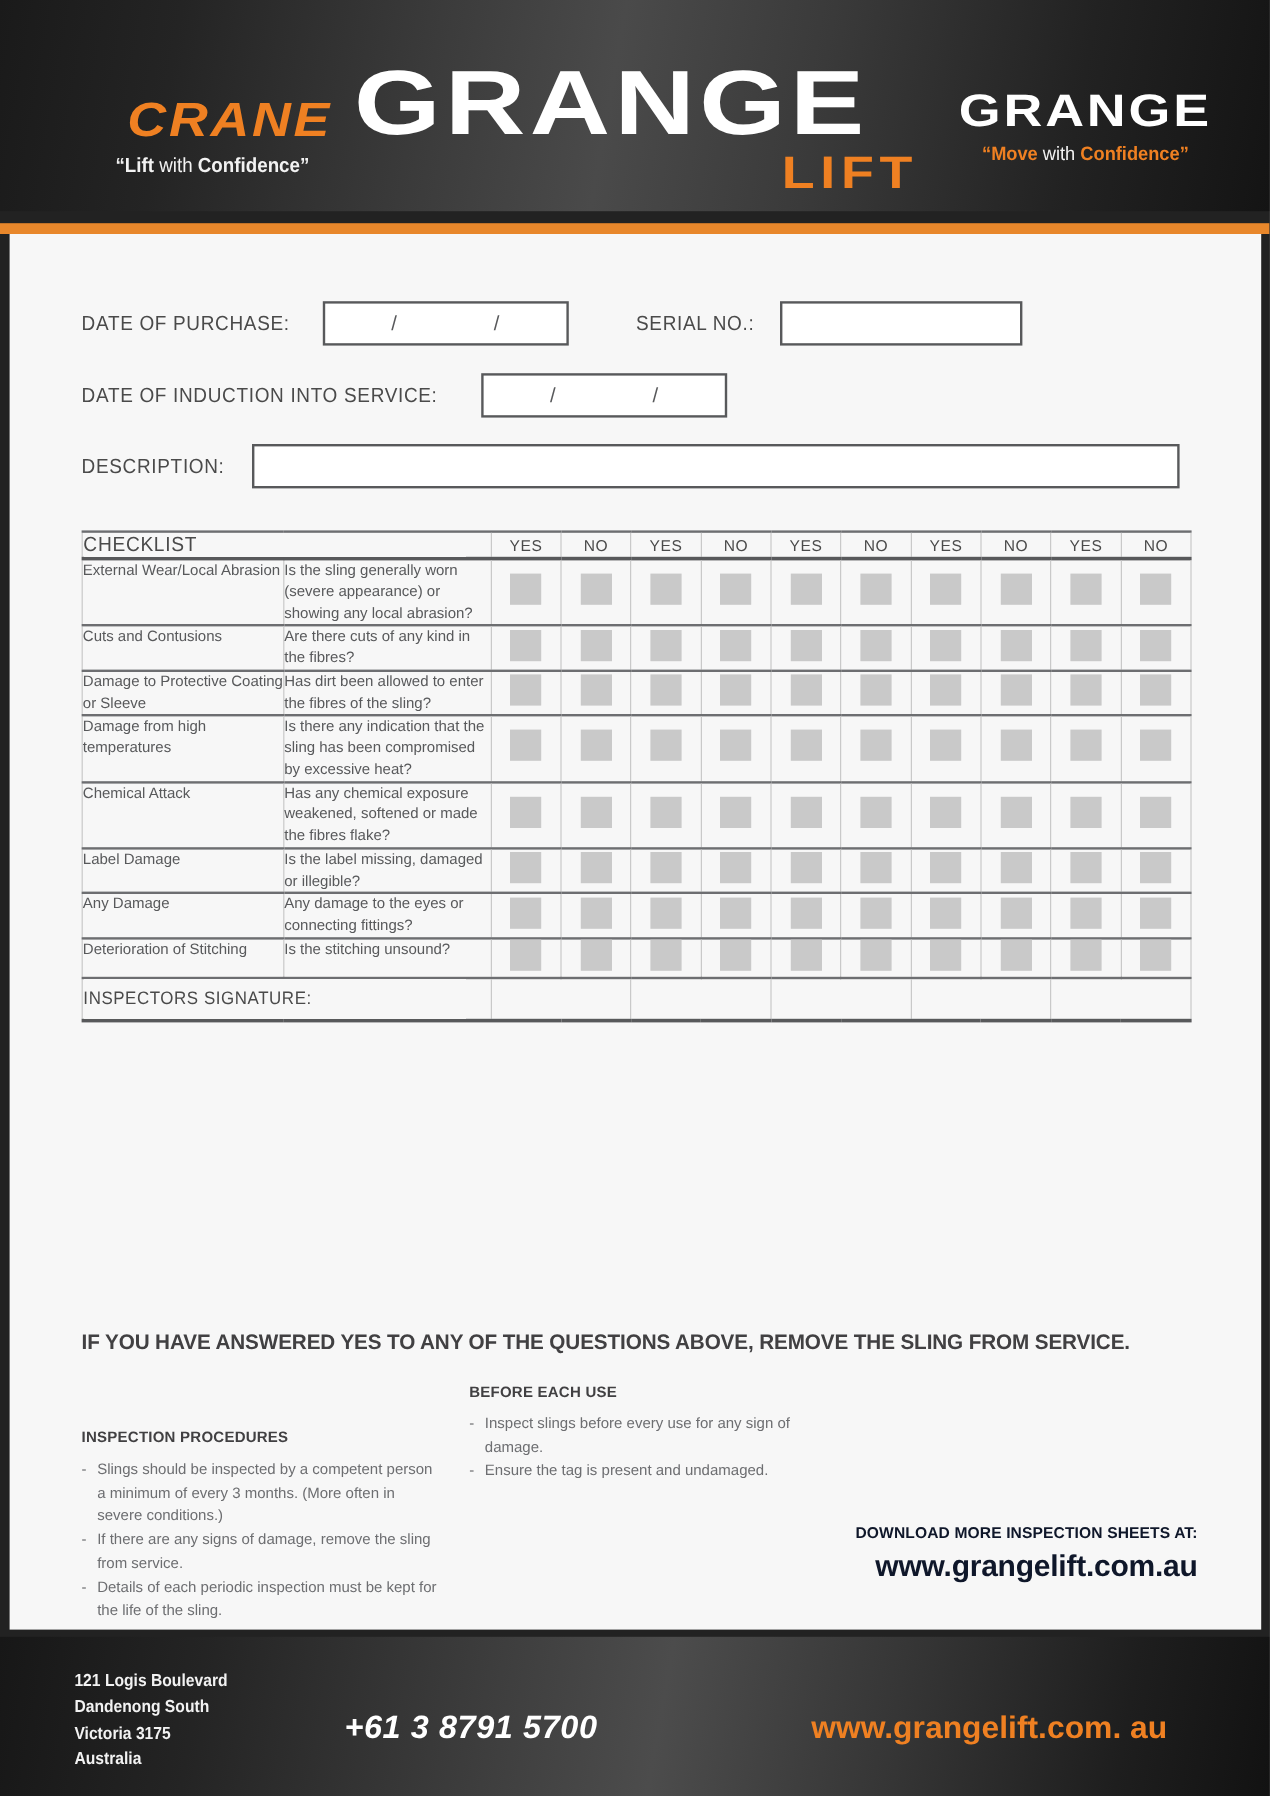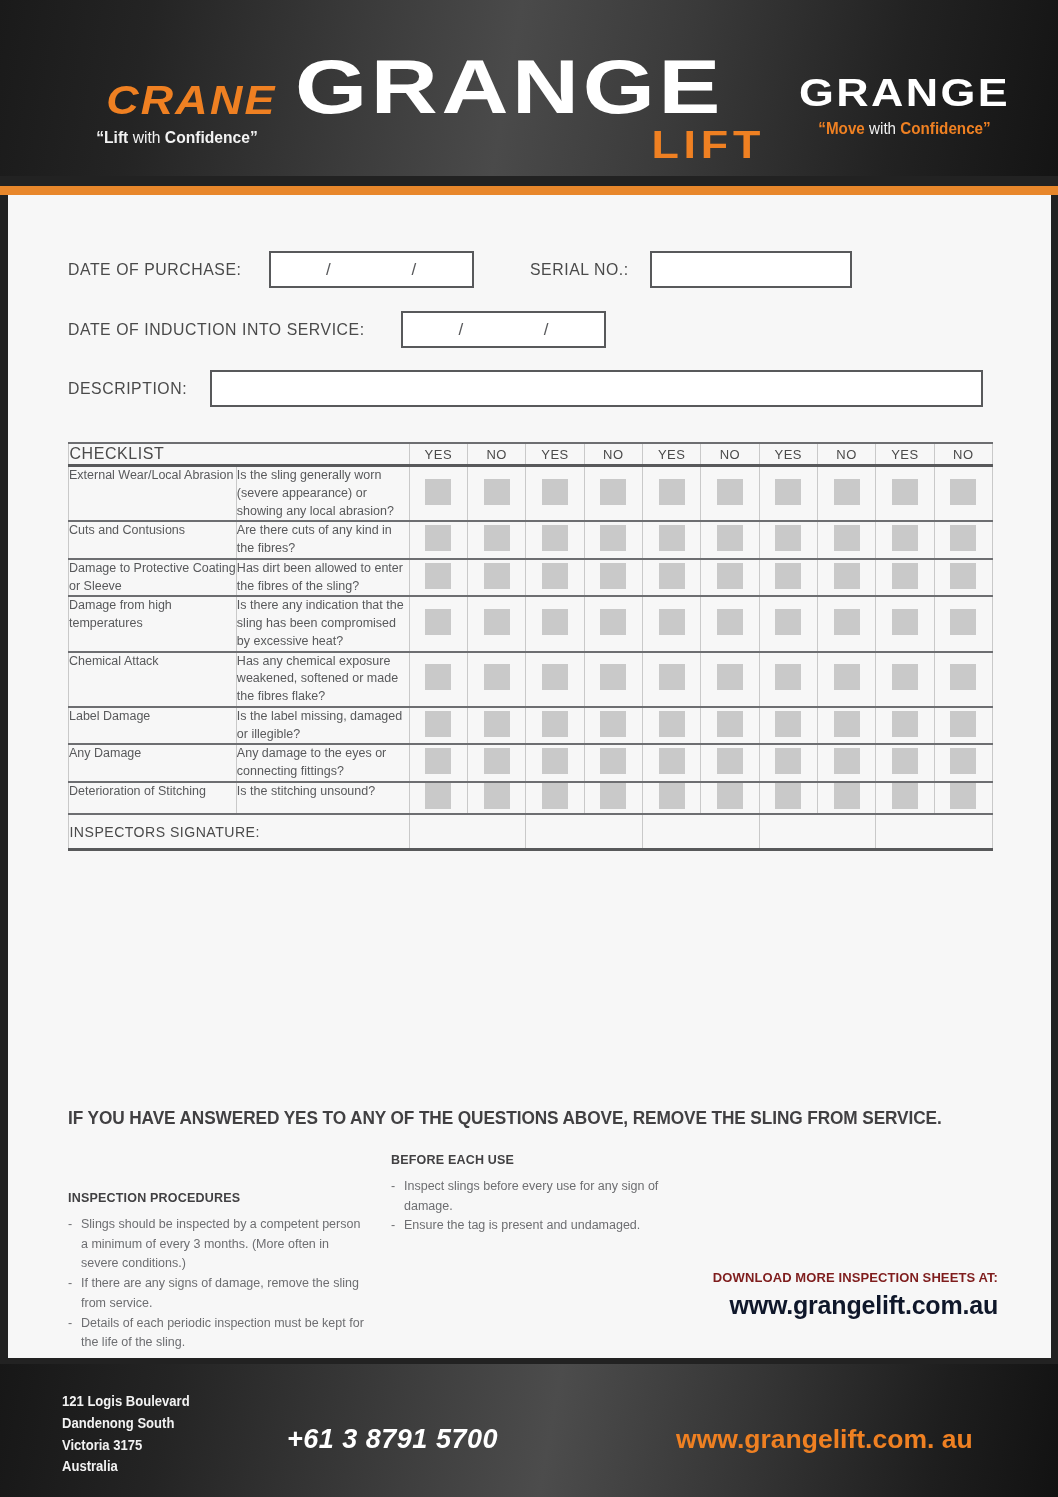--- a/index.html
+++ b/index.html
@@ -126,21 +126,21 @@
     margin-bottom: 6px;
   }
   .proc-col { position: absolute; font-size: 12.5px; color: #6d6e71; line-height: 1.58; }
   .pc1 { left: 60px; top: 956px; width: 300px; margin-top: 38px; }
   .pc2 { left: 383px; top: 956px; width: 300px; }
   .proc-li { display: flex; }
   .proc-li .dash { width: 13px; flex: none; }
   .proc-li .txt { flex: 1; }
 
   .dl-wrap { position: absolute; left: 600px; top: 1075px; width: 390px; text-align: right; }
-  .dl-head { font-size: 13px; font-weight: bold; color: #7f1d1d; letter-spacing: .1px; }
+  .dl-head { font-size: 13px; font-weight: bold; color: #0f172a; letter-spacing: .1px; }
   .dl-url { font-size: 25px; font-weight: bold; color: #0f172a; margin-top: 6px; letter-spacing: -0.2px; }
 
   
   .footer {
     position: absolute; left: 0; top: 1364px; width: 1058px; height: 133px;
     background: linear-gradient(100deg,#171717 0%,#242424 16%,#3f3f3f 40%,#4c4c4c 52%,#363636 70%,#1e1e1e 88%,#121212 100%);
   }
   .addr {
     position: absolute; left: 62px; top: 27px; font-size: 14.5px; color: #f2f2f2;
     font-weight: bold; line-height: 1.5; transform: scaleX(0.9); transform-origin: left top;

